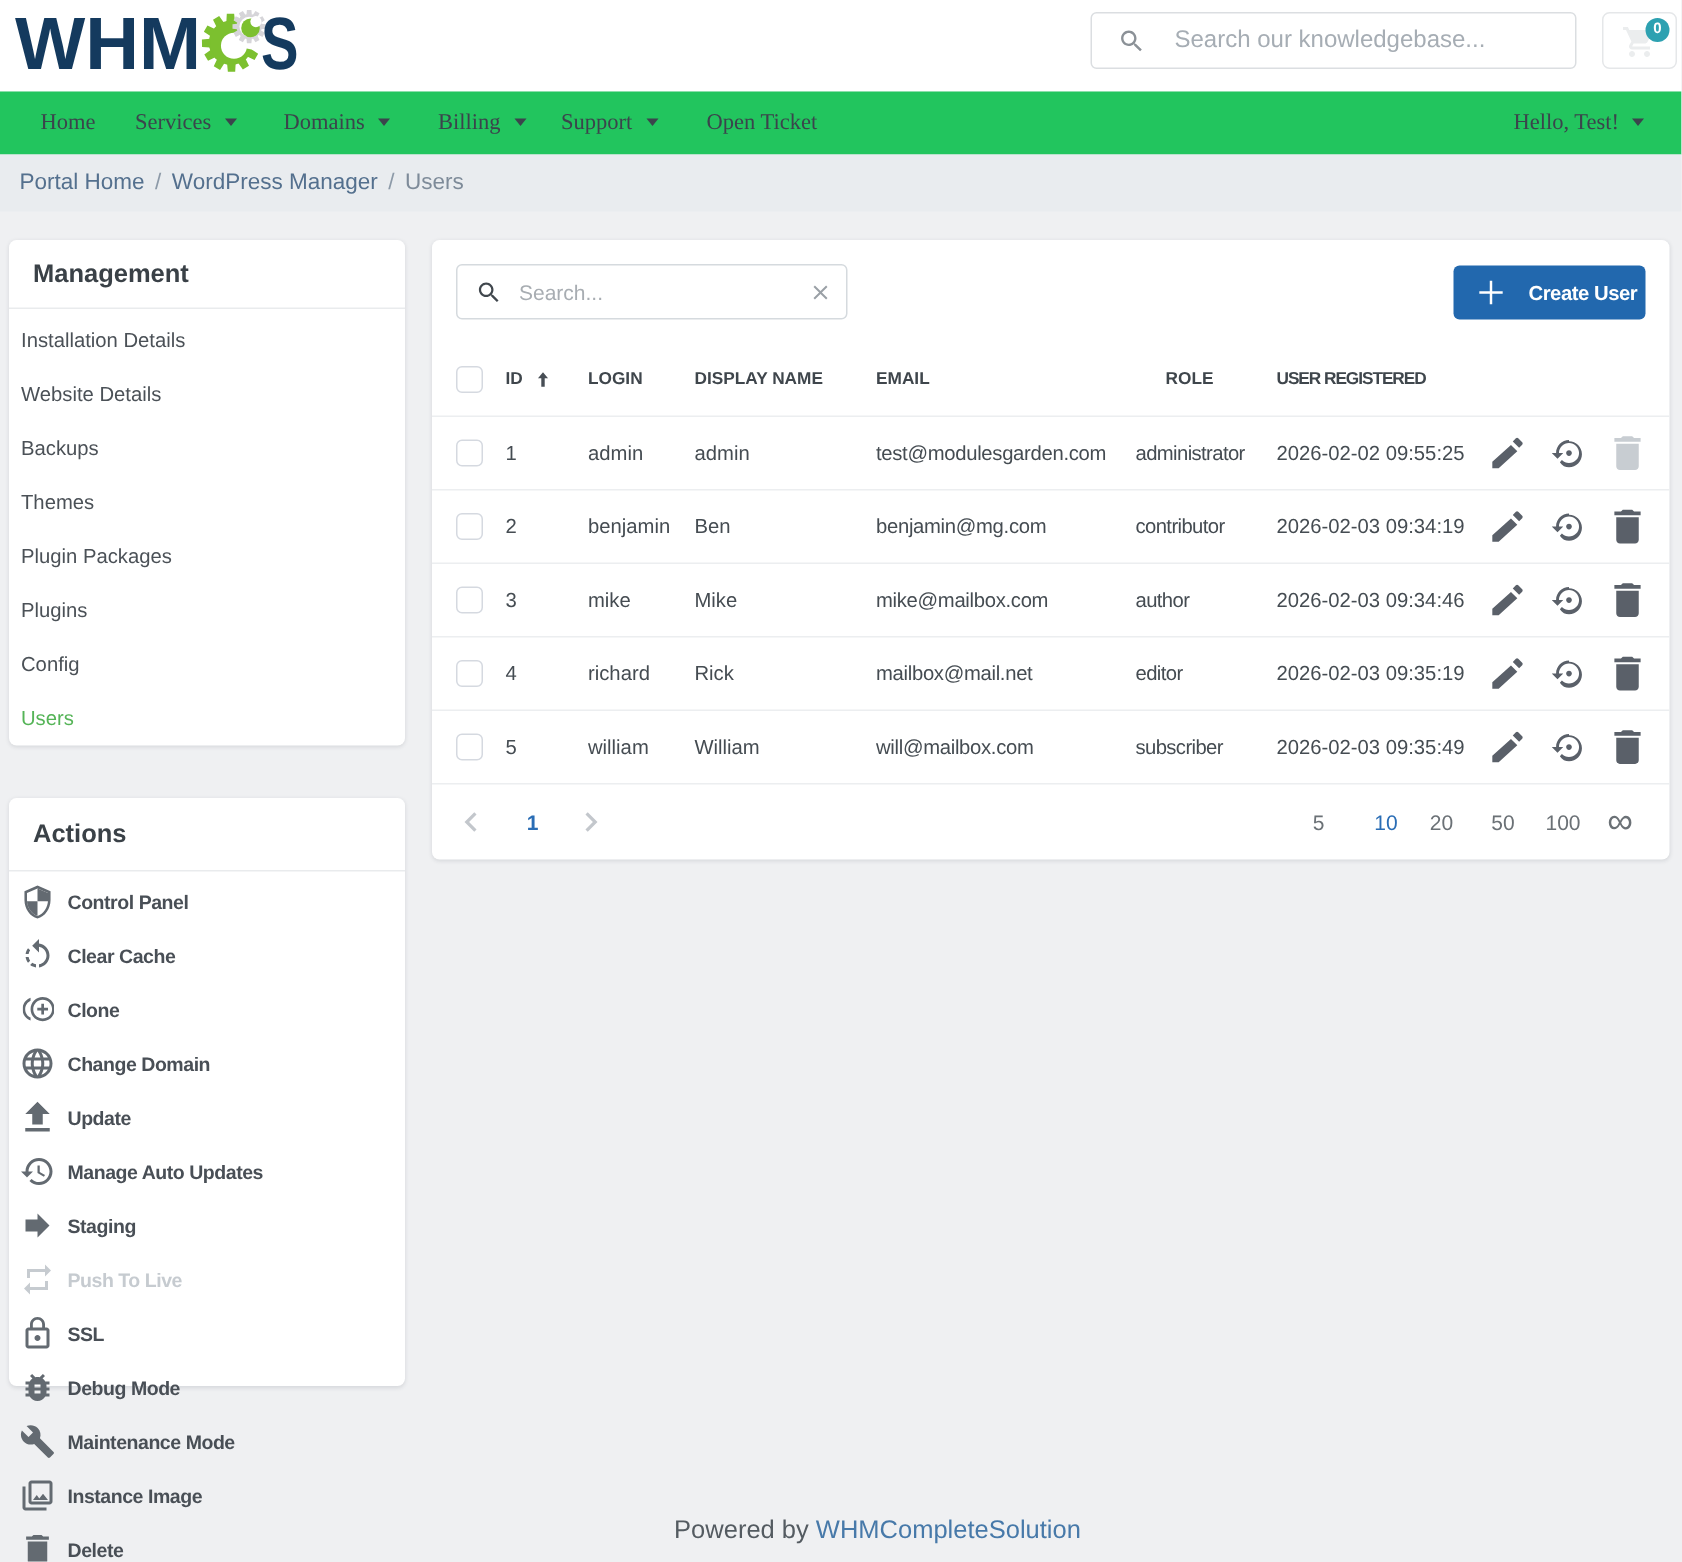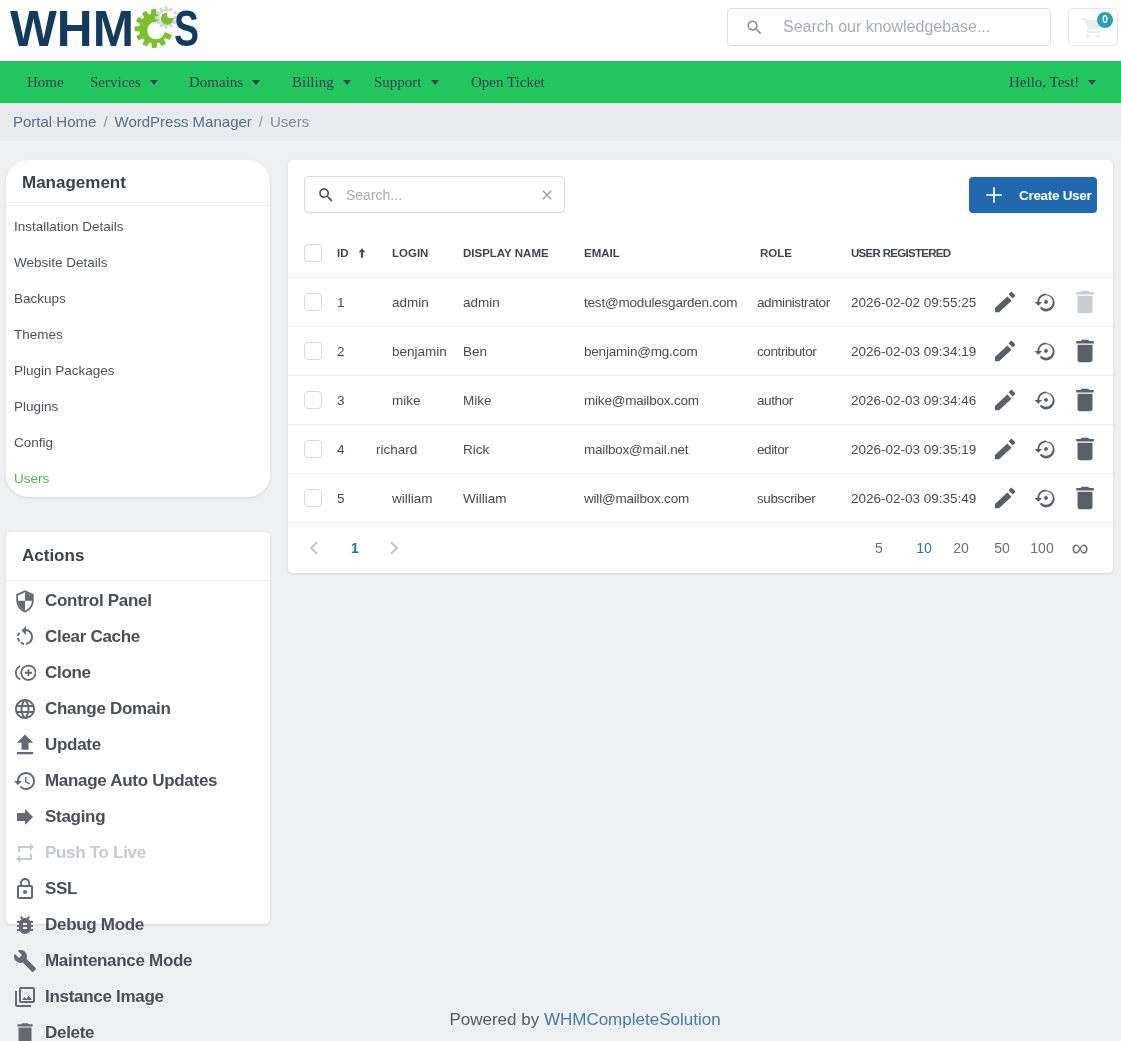--- a/index.html
+++ b/index.html
@@ -17,32 +17,32 @@
 .nav span.item { position:absolute; top:0; line-height:42px; }
 .caret { display:inline-block; width:0; height:0; border-left:4.5px solid transparent; border-right:4.5px solid transparent; border-top:5.5px solid #3b444c; margin-left:9px; vertical-align:middle; margin-top:-2px; }
 
 .crumb { position:absolute; left:0; top:103px; width:1121px; height:38px; background:#e9ecef; font-size:15px; line-height:38px; }
 .crumb .in { margin-left:13px; }
 .crumb a { color:#54708e; text-decoration:none; }
 .crumb .sep { color:#8d9aa8; margin:0 7px; }
 .crumb .cur { color:#7e8b99; }
 
 .card { position:absolute; background:#fff; border-radius:5px; box-shadow:0 1px 3px rgba(40,45,60,.13); }
-.side1 { left:6px; top:160px; width:264px; height:337px;border-radius:22px; }
+.side1 { left:6px; top:160px; width:264px; height:337px; }
 .side2 { left:6px; top:532px; width:264px; height:392px; }
 .cardtitle { font-size:17px; font-weight:bold; color:#3a4147; padding-left:16px; }
 .side1 .cardtitle { line-height:45px; height:46px; border-bottom:1px solid #e9ebed; }
 .side2 .cardtitle { line-height:48px; height:49px; border-bottom:1px solid #e9ebed; }
 .mitems { padding-top:3px; }
 .mitems div { height:36px; line-height:36px; padding-left:8px; font-size:13.5px; color:#4b5157; }
 .mitems .act { color:#55b457; }
 .aitems { padding-top:2px; }
 .aitem { height:36px; display:flex; align-items:center; padding-left:7px; }
 .aitem svg { width:24px; height:24px; flex:none; }
-.aitem .lbl { font-size:17px; letter-spacing:-0.3px; font-weight:bold; color:#494f56; margin-left:8px; }
+.aitem .lbl { font-size:13px; letter-spacing:-0.3px; font-weight:bold; color:#494f56; margin-left:8px; }
 .aitem.dis .lbl { color:#c6cbd0; }
 
 .main { left:288px; top:160px; width:825px; height:413px; }
 .msearch { position:absolute; left:16px; top:16px; width:261px; height:37px; border:1px solid #d5dade; border-radius:4px; display:flex; align-items:center; }
 .msearch .ph { color:#a8adb2; font-size:14px; margin-left:11px; }
 .createbtn { position:absolute; left:681px; top:17px; width:128px; height:36px; background:#2268ae; border-radius:4px; color:#fff; display:flex; align-items:center; padding-left:14px; }
 .createbtn .txt { font-size:13.5px; letter-spacing:-0.3px; font-weight:bold; margin-left:14px; }
 
 .thead { position:absolute; left:0; top:72px; width:825px; height:41px; font-size:11.5px; font-weight:bold; color:#3f464c; letter-spacing:0; }
 .trow { position:absolute; left:0; width:825px; height:49px; border-top:1px solid #eceef0; font-size:13.5px; color:#454c52; }
@@ -291,21 +291,21 @@
 
   <div class="thead">
     <div class="cbox"></div>
     <span class="cell" style="left:49px">ID</span>
     <svg class="rowicon" width="13" height="13" fill="#474e55" style="left:74px">
         <use href="#i-arrup"></use>
       </svg>
     <span class="cell" style="left:104px">LOGIN</span>
     <span class="cell" style="left:175px">DISPLAY NAME</span>
     <span class="cell" style="left:296px">EMAIL</span>
-    <span class="cell" style="left:472px">ROLE</span>
+    <span class="cell" style="left:489px">ROLE</span>
     <span class="cell" style="left:563px;letter-spacing:-0.7px">USER REGISTERED</span>
   </div>
 
   <div class="trow" style="top:117px">
     <div class="cbox"></div>
     <span class="cell" style="left:49px">1</span>
     <span class="cell" style="left:104px">admin</span>
     <span class="cell" style="left:175px">admin</span>
     <span class="cell" style="left:296px;letter-spacing:-0.2px">test@modulesgarden.com</span>
     <span class="cell" style="left:469px;letter-spacing:-0.4px">administrator</span>
@@ -352,21 +352,21 @@
     <svg class="rowicon" width="23" height="23" fill="#5a6069" style="left:758px">
         <use href="#i-sbr"></use>
       </svg>
     <svg class="rowicon" width="30" height="30" fill="#5a6069" style="left:797px">
         <use href="#i-delete"></use>
       </svg>
   </div>
   <div class="trow" style="top:264px">
     <div class="cbox"></div>
     <span class="cell" style="left:49px">4</span>
-    <span class="cell" style="left:88px">richard</span>
+    <span class="cell" style="left:104px">richard</span>
     <span class="cell" style="left:175px">Rick</span>
     <span class="cell" style="left:296px;letter-spacing:-0.2px">mailbox@mail.net</span>
     <span class="cell" style="left:469px;letter-spacing:-0.4px">editor</span>
     <span class="cell" style="left:563px">2026-02-03 09:35:19</span>
     <svg class="rowicon" width="27" height="27" fill="#5a6069" style="left:717px">
         <use href="#i-edit"></use>
       </svg>
     <svg class="rowicon" width="23" height="23" fill="#5a6069" style="left:758px">
         <use href="#i-sbr"></use>
       </svg>

